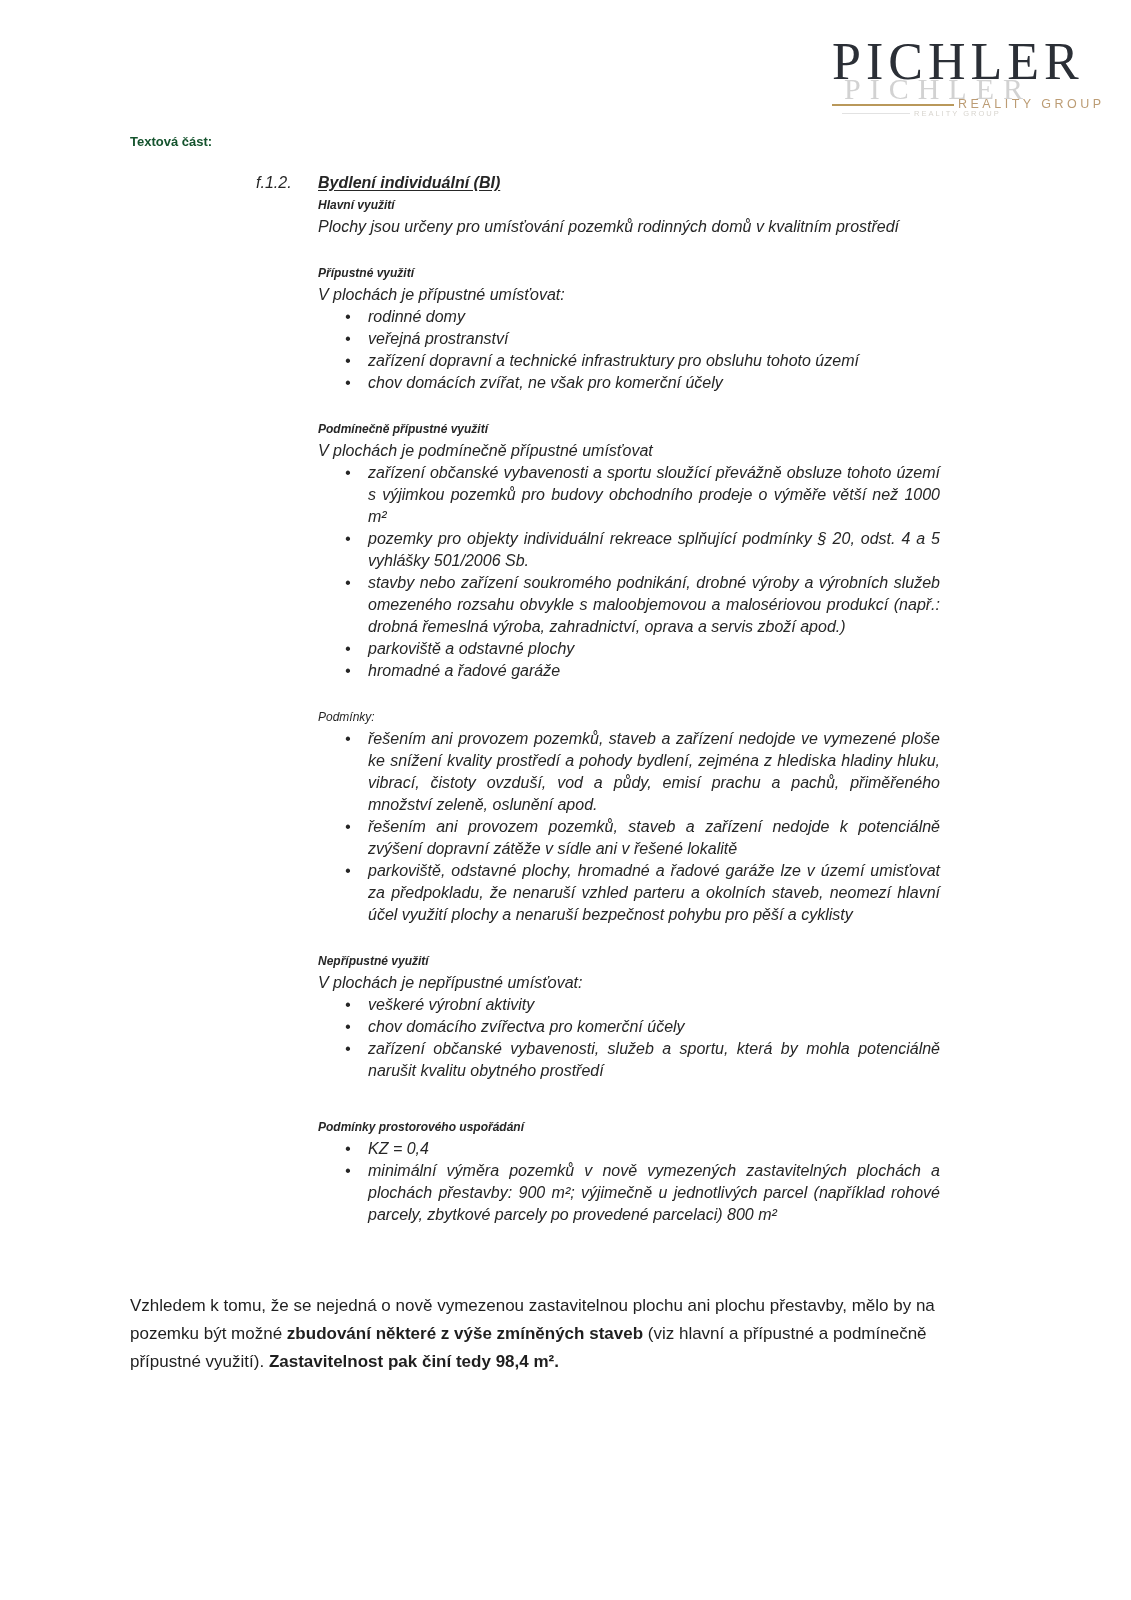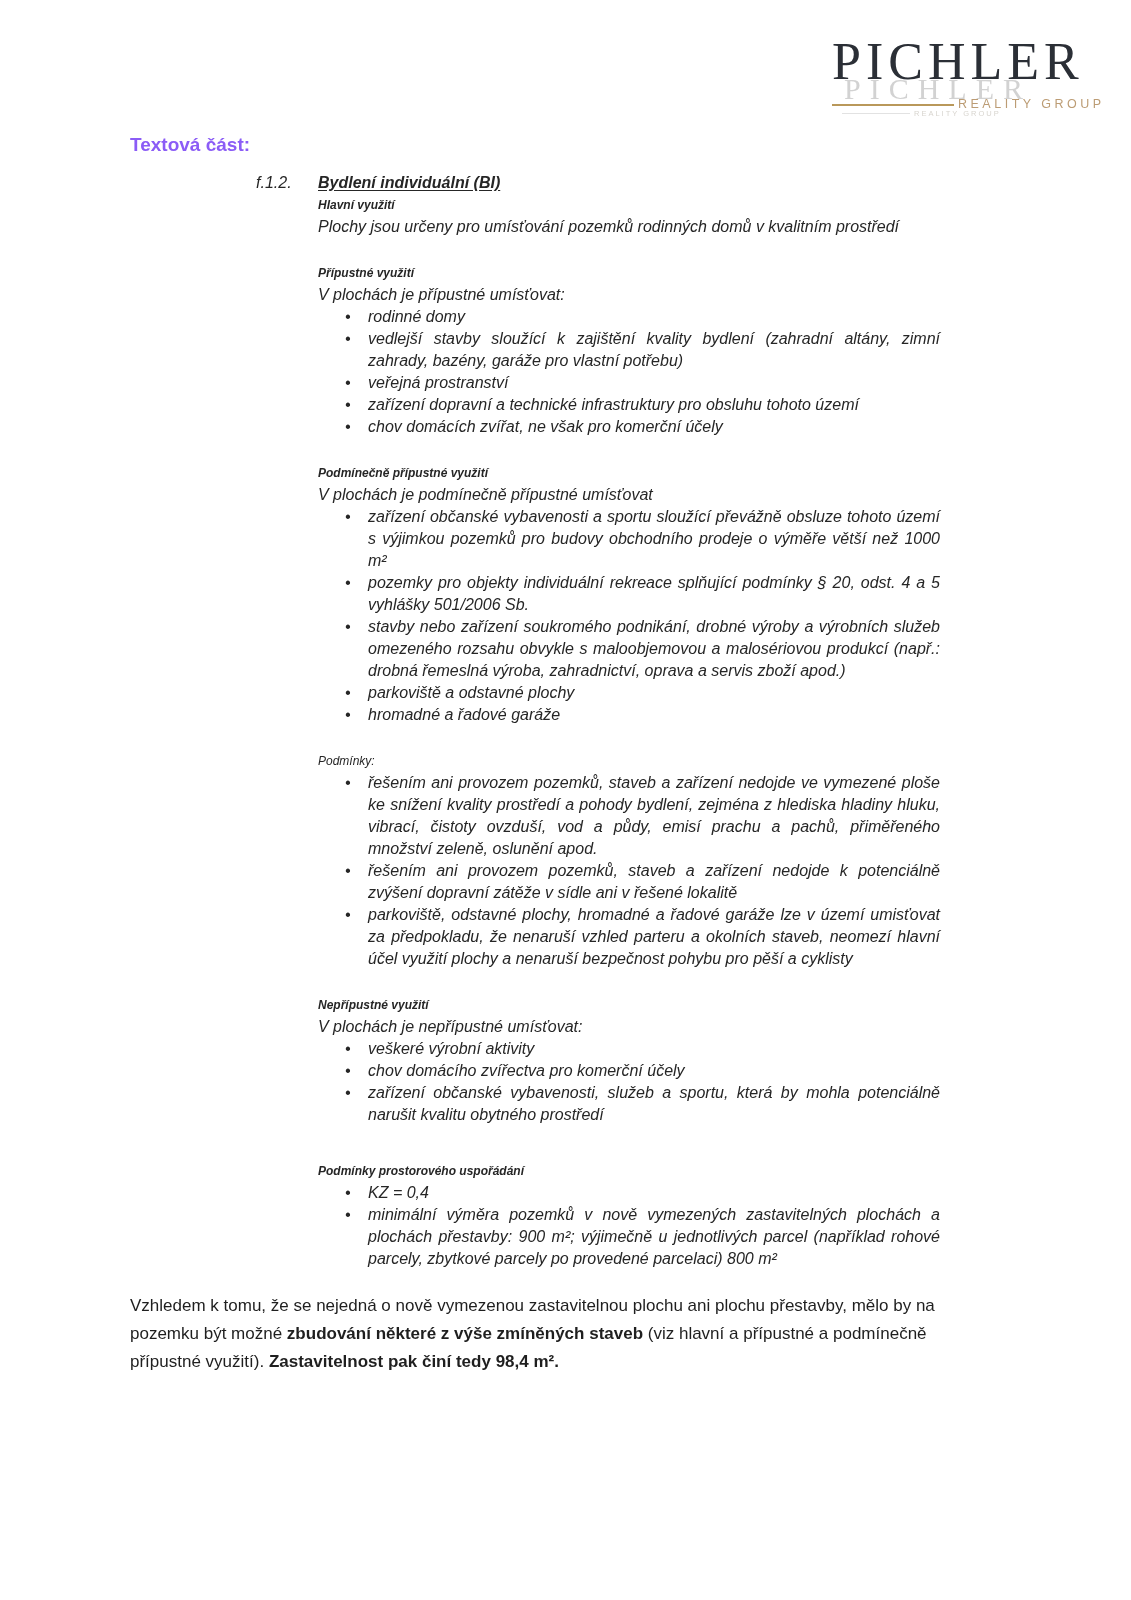--- a/index.html
+++ b/index.html
@@ -36,21 +36,21 @@
   .logo-ghost-line{position:absolute;left:14px;top:77px;width:68px;height:1px;background:#e2e2e2;}
   .logo-ghost-sub{
     position:absolute;left:86px;top:73px;
     font-size:7.5px;letter-spacing:2px;
     color:#d8d5cf;white-space:nowrap;z-index:1;
   }
 
   
   .doc-title{
     position:absolute;left:130px;top:134px;margin:0;
-    font-size:19px;font-weight:bold;color:#8b5cf6;
+    font-size:13px;font-weight:bold;color:#14532d;
   }
 
   
   .content{
     position:absolute;left:256px;top:172px;width:684px;
     font-size:16px;line-height:22px;font-style:italic;
   }
   .sec-head{display:flex;}
   .sec-num{width:62px;flex:0 0 62px;}
   .sec-title{font-weight:bold;text-decoration:underline;text-underline-offset:2px;}
@@ -102,21 +102,20 @@
     <div class="sub">
       <h3>Hlavní využití</h3>
       <p>Plochy jsou určeny pro umísťování pozemků rodinných domů v kvalitním prostředí</p>
     </div>
 
     <div class="sub gap">
       <h3>Přípustné využití</h3>
       <p>V plochách je přípustné umísťovat:</p>
       <ul>
         <li>rodinné domy</li>
-        <li>vedlejší stavby sloužící k zajištění kvality bydlení (zahradní altány, zimní zahrady, bazény, garáže pro vlastní potřebu)</li>
         <li>veřejná prostranství</li>
         <li>zařízení dopravní a technické infrastruktury pro obsluhu tohoto území</li>
         <li>chov domácích zvířat, ne však pro komerční účely</li>
       </ul>
     </div>
 
     <div class="sub gap">
       <h3>Podmínečně přípustné využití</h3>
       <p>V plochách je podmínečně přípustné umísťovat</p>
       <ul>

